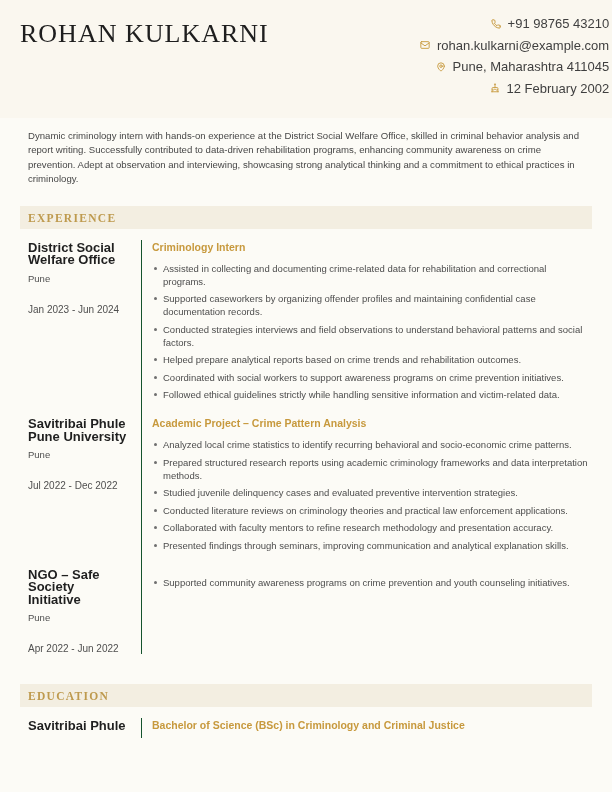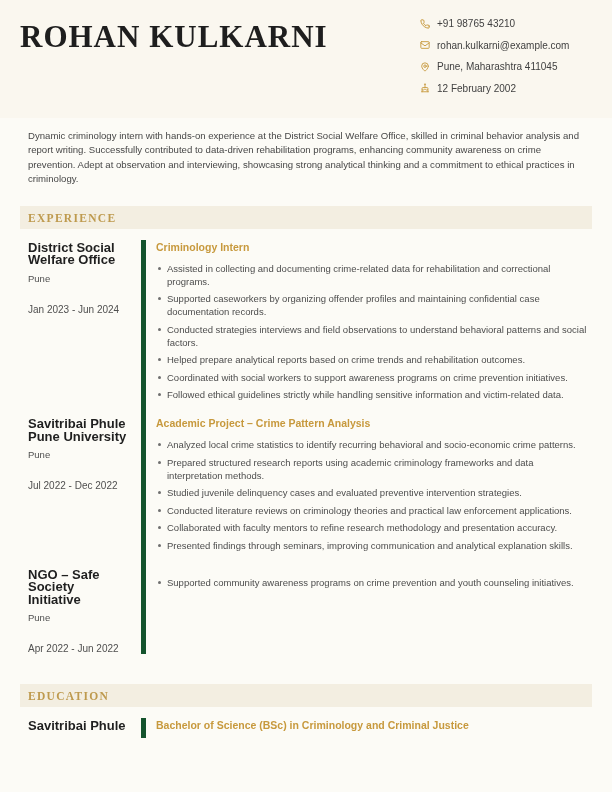--- a/index.html
+++ b/index.html
@@ -15,38 +15,39 @@
   
   .header {
     position:relative;
     height:118px;
     background:#FAF7EF;
     box-sizing:border-box;
     padding:19px 20px 0 20px;
   }
   .name {
     font-family:"Liberation Serif", serif;
-    font-weight:700;
-    font-size:31px;
+    font-weight:400;
+    font-size:26px;
     letter-spacing:1px;
     color:#1e1e1e;
     line-height:1.15;
   }
   .subtitle {
     margin-top:11px;
     font-size:14px;
     font-weight:700;
     color:#C7993D;
   }
   .contact { position:absolute; left:420px; top:13px; }
   .contact-row {
     display:flex; align-items:center;
     height:21.5px;
-    font-size:10px;
+    font-size:13px;
     color:#3f3f3f;
+    justify-content:flex-end;
   }
   .contact-row .cicon { width:10px; height:10px; margin-right:7px; flex:0 0 auto; }
   .contact-row .cicon svg { width:10px; height:10px; display:block; }
 
   
   .section-heading {
     margin:19px 20px 0 20px;
     background:#F3EEE1;
     color:#BE9A4E;
     font-family:"Liberation Serif", serif;
@@ -74,21 +75,21 @@
     padding:2px 12px 0 8px;
   }
   .org {
     font-size:13px; font-weight:700;
     color:#1f1f1f; line-height:12.5px;
   }
   .loc   { margin-top:6px; font-size:9.5px; color:#4f4f4f; }
   .dates { margin-top:20px; font-size:10px; color:#4f4f4f; }
   .entry-right {
     flex:1;
-    border-left:5px solid #14532d;
+    border-left:1px solid #14532d;
     box-sizing:border-box;
     padding:1px 4px 15px 10px;
   }
   .entry:last-child .entry-right { padding-bottom:6px; }
   .role {
     font-size:10.5px; font-weight:700;
     color:#C7993D;
     line-height:13px;
   }
   ul.bullets { margin:8px 0 0 0; padding:0; list-style:none; }

